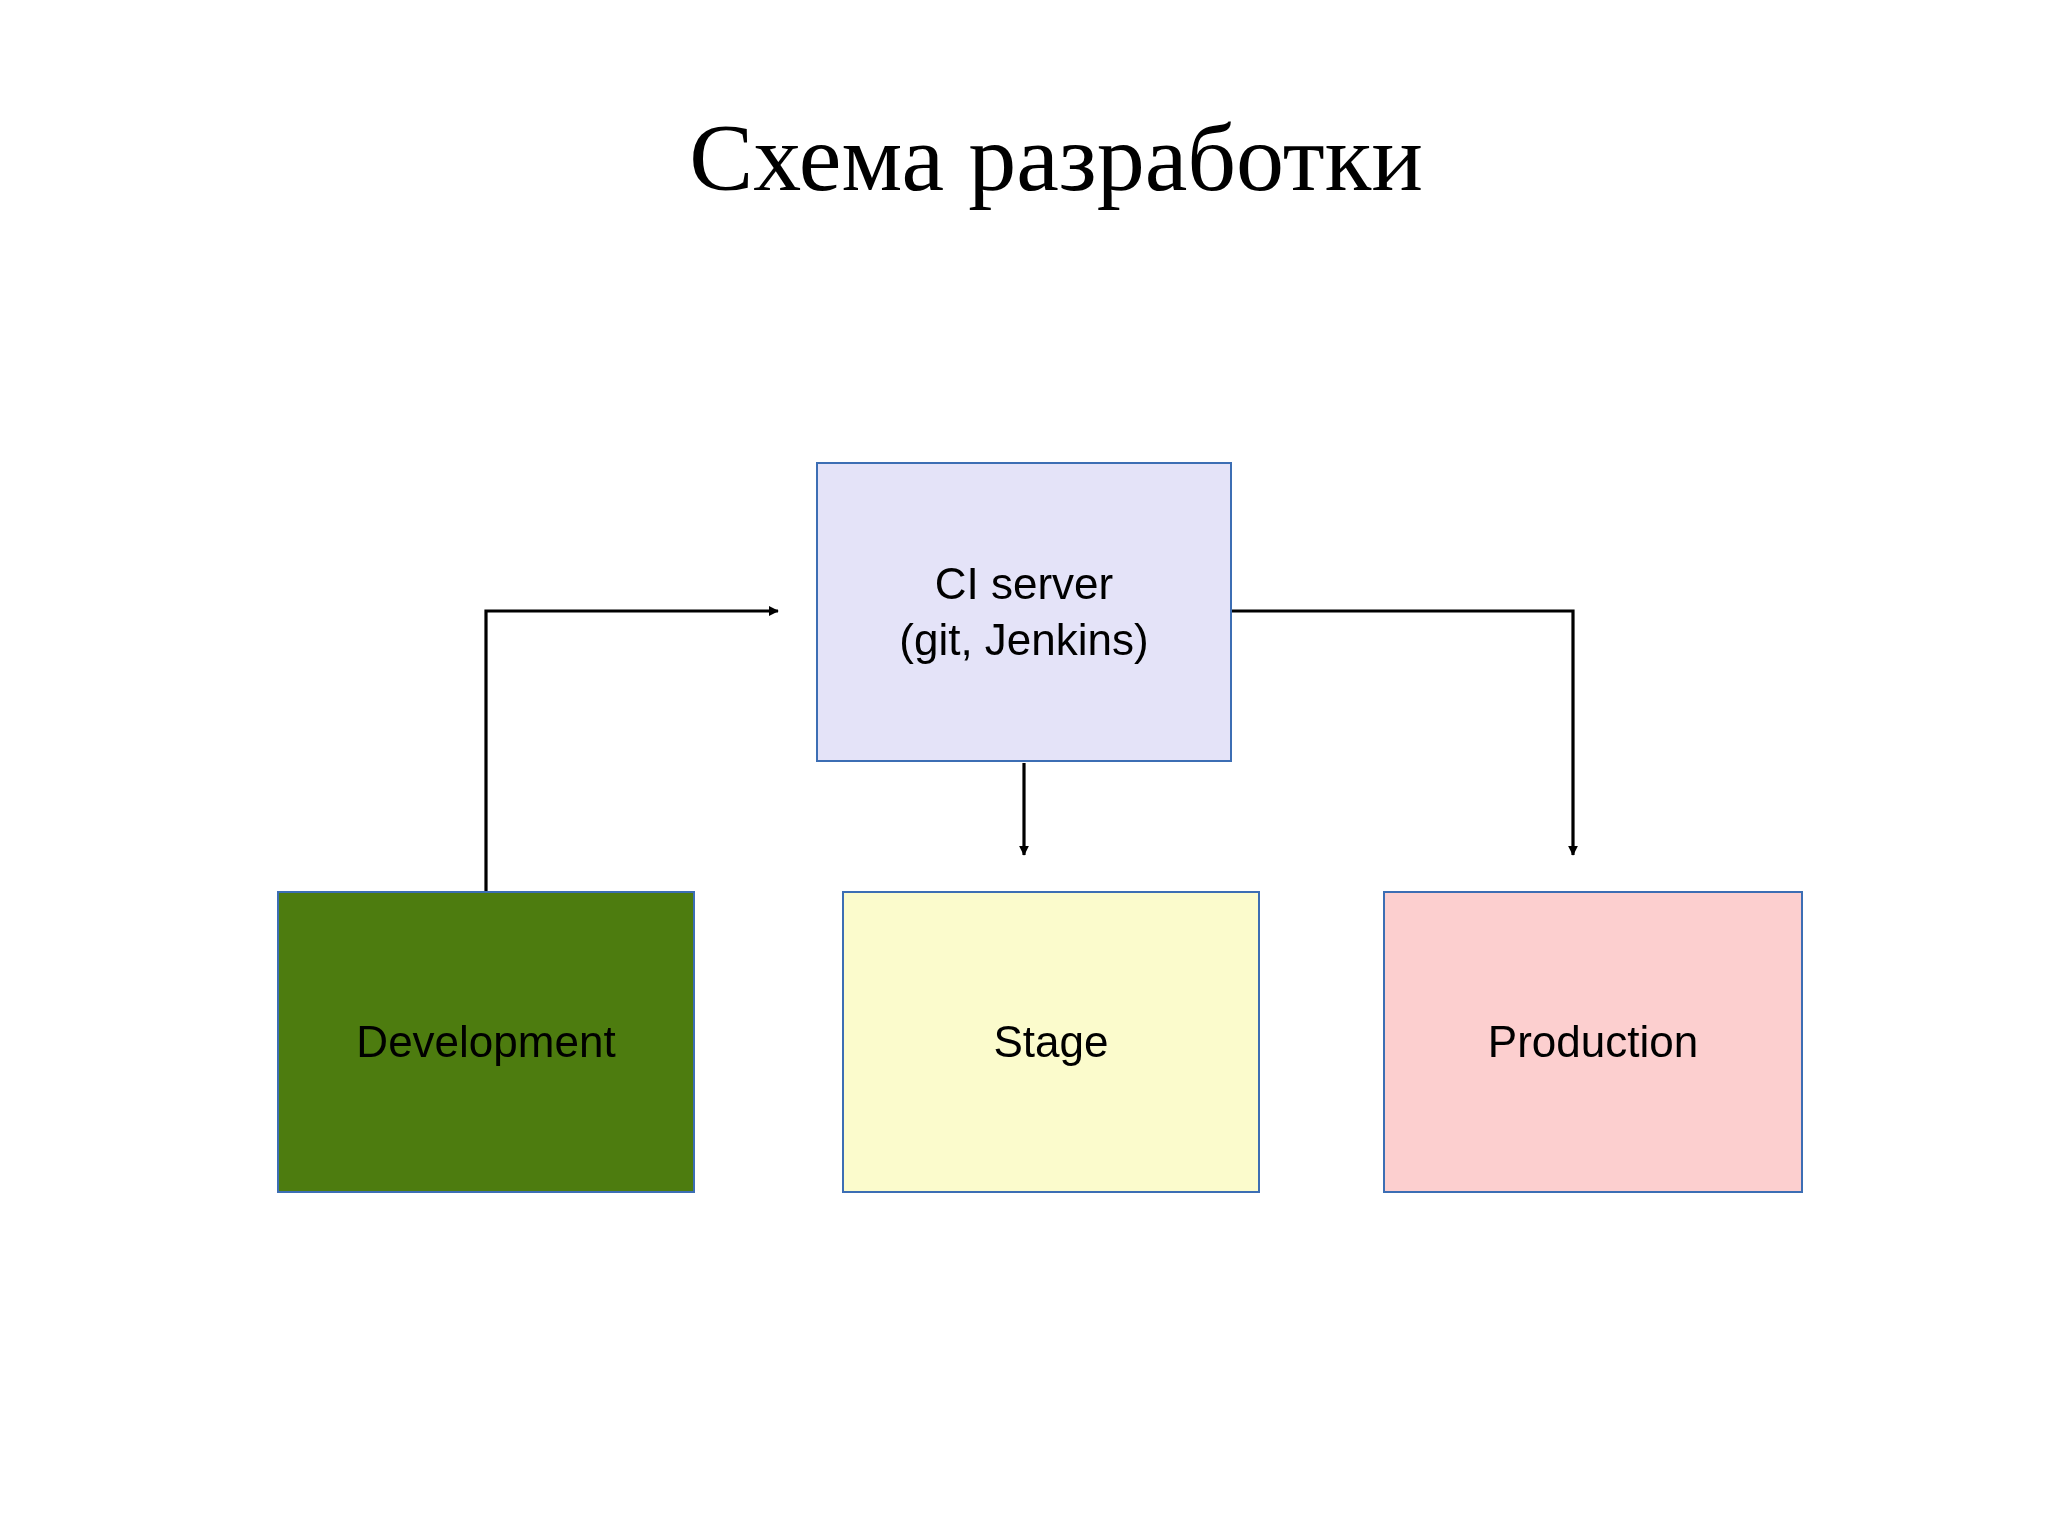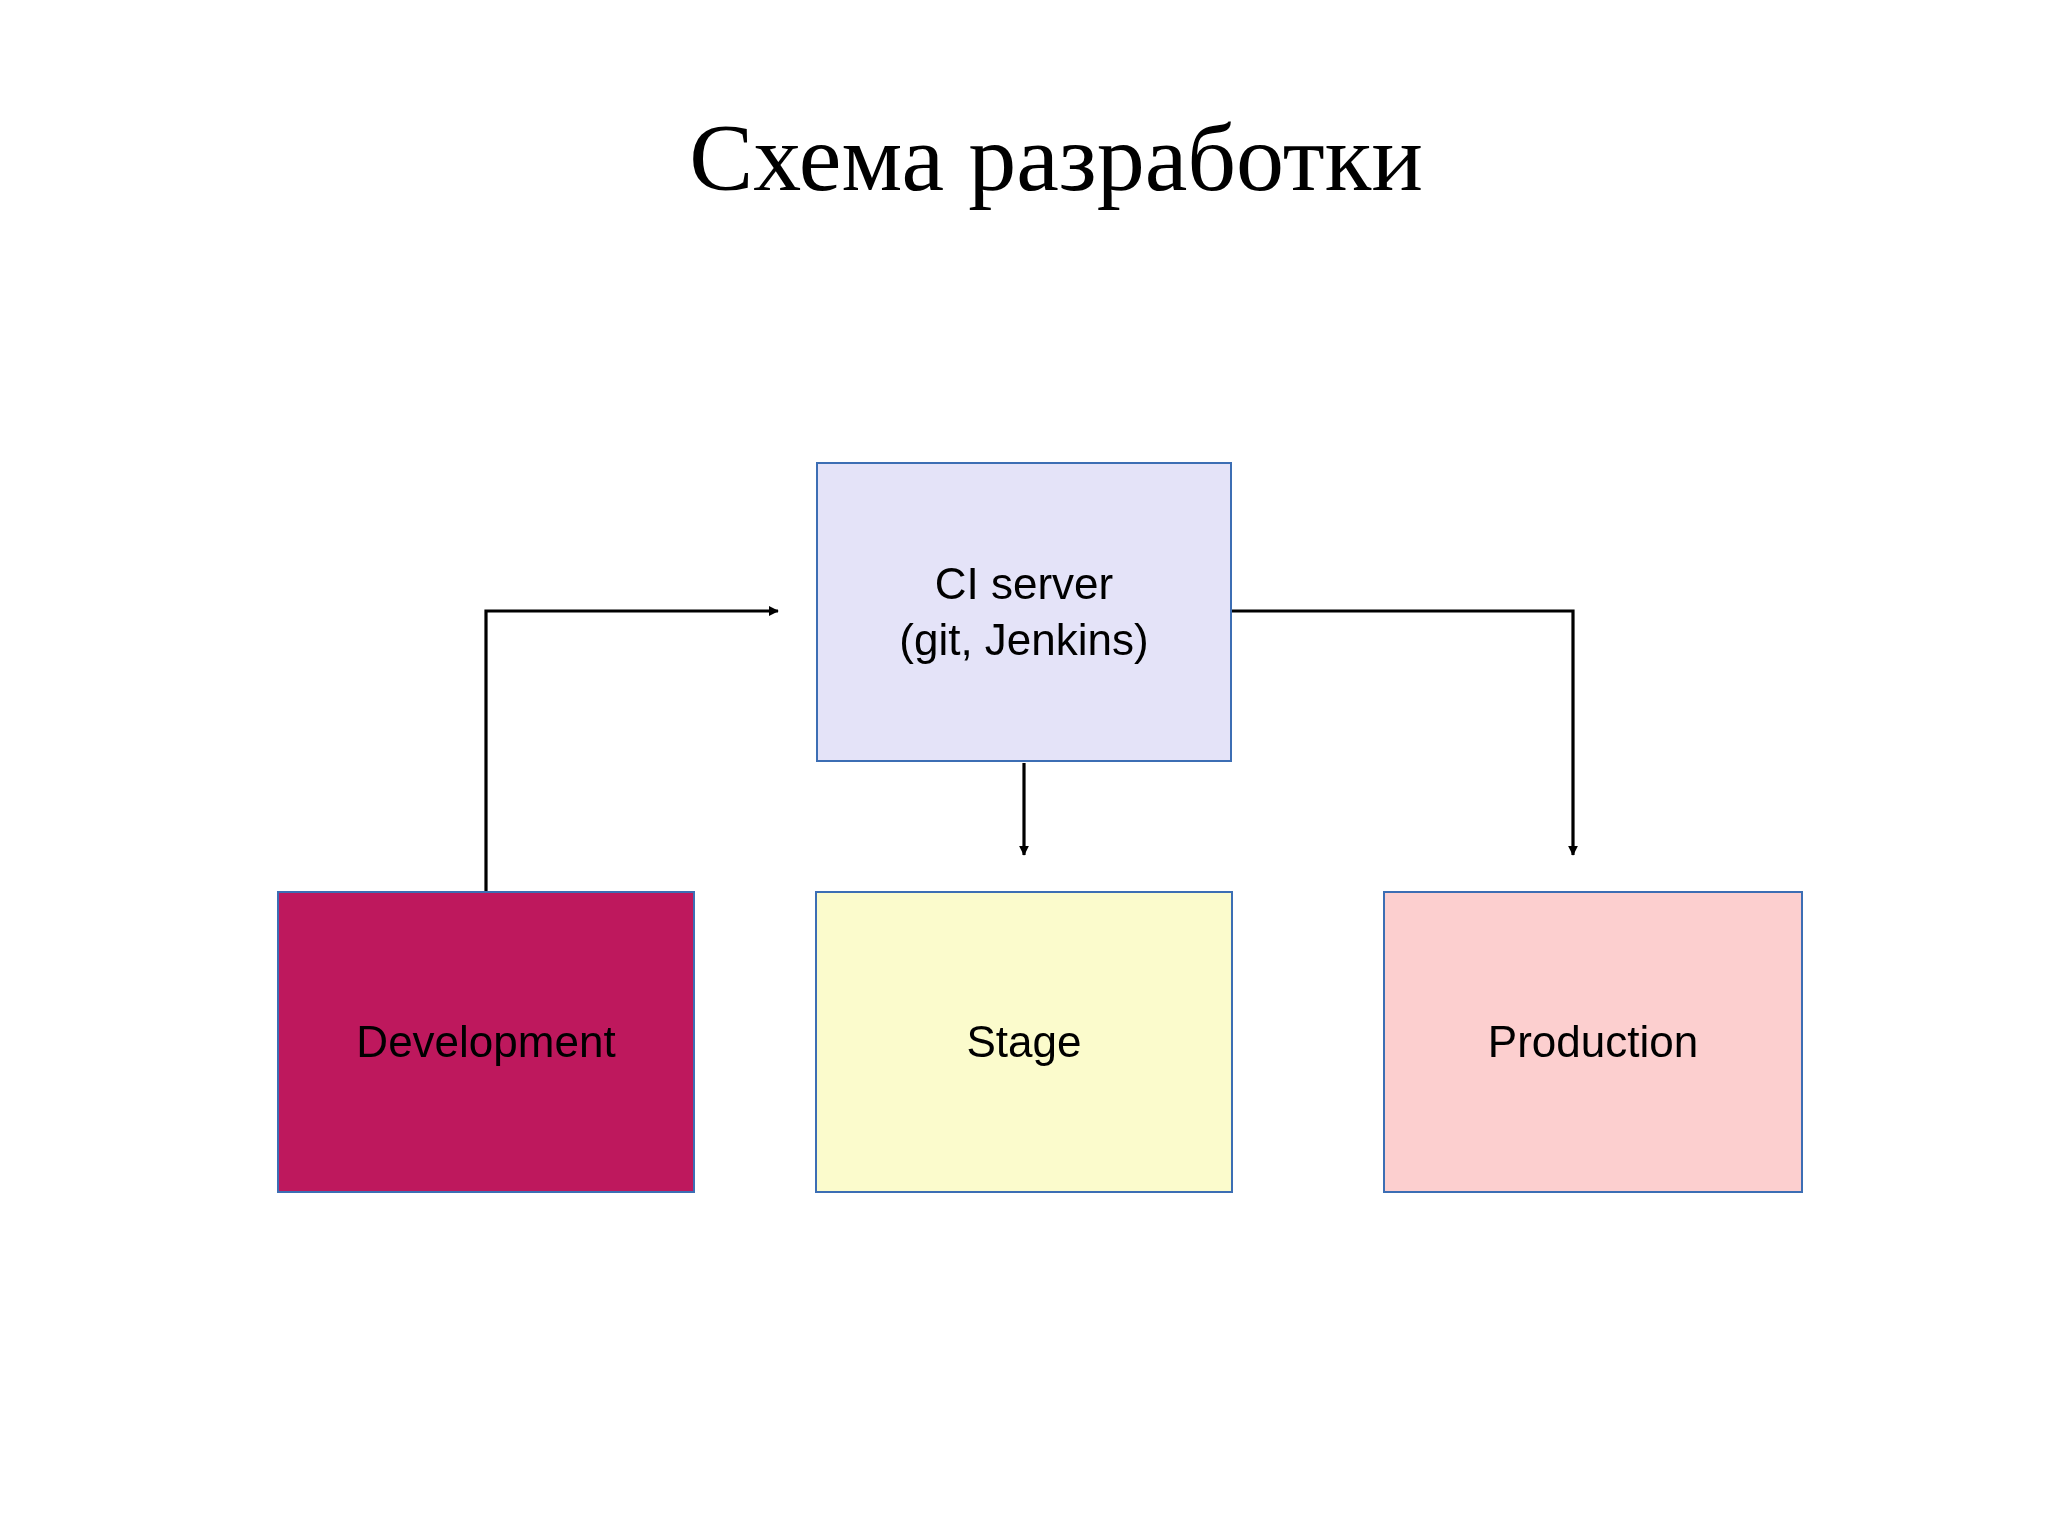--- a/index.html
+++ b/index.html
@@ -90,21 +90,21 @@
 
   #node-development {
     left: 277px;
     top: 891px;
     width: 418px;
     height: 302px;
     background: #ccffcc;
   }
 
   #node-stage {
-    left: 815px;
+    left: 842px;
     top: 891px;
     width: 418px;
     height: 302px;
     background: #fbfbcc;
   }
 
   #node-production {
     left: 1363px;
     top: 891px;
     width: 420px;
@@ -143,21 +143,21 @@
       <g>
         <path d="M 1232 611 L 1573 611 L 1573 855" fill="none" stroke="#000000" stroke-width="3.2" marker-end="url(#arrow-down)"></path>
       </g>
     </svg>
 
     <div class="node" id="node-ci" style="background: rgb(228, 227, 248); border-color: rgb(60, 110, 180);">
       <div class="node-label">CI server
 (git, Jenkins)</div>
     </div>
 
-    <div class="node" id="node-development" style="background: #be185d; border-color: rgb(60, 110, 180);">
+    <div class="node" id="node-development" style="background: #4d7c0f; border-color: rgb(60, 110, 180);">
       <div class="node-label">Development</div>
     </div>
 
     <div class="node" id="node-stage" style="background: rgb(251, 251, 204); border-color: rgb(60, 110, 180);">
       <div class="node-label">Stage</div>
     </div>
 
     <div class="node" id="node-production" style="background: rgb(252, 207, 207); border-color: rgb(60, 110, 180);">
       <div class="node-label">Production</div>
     </div>

